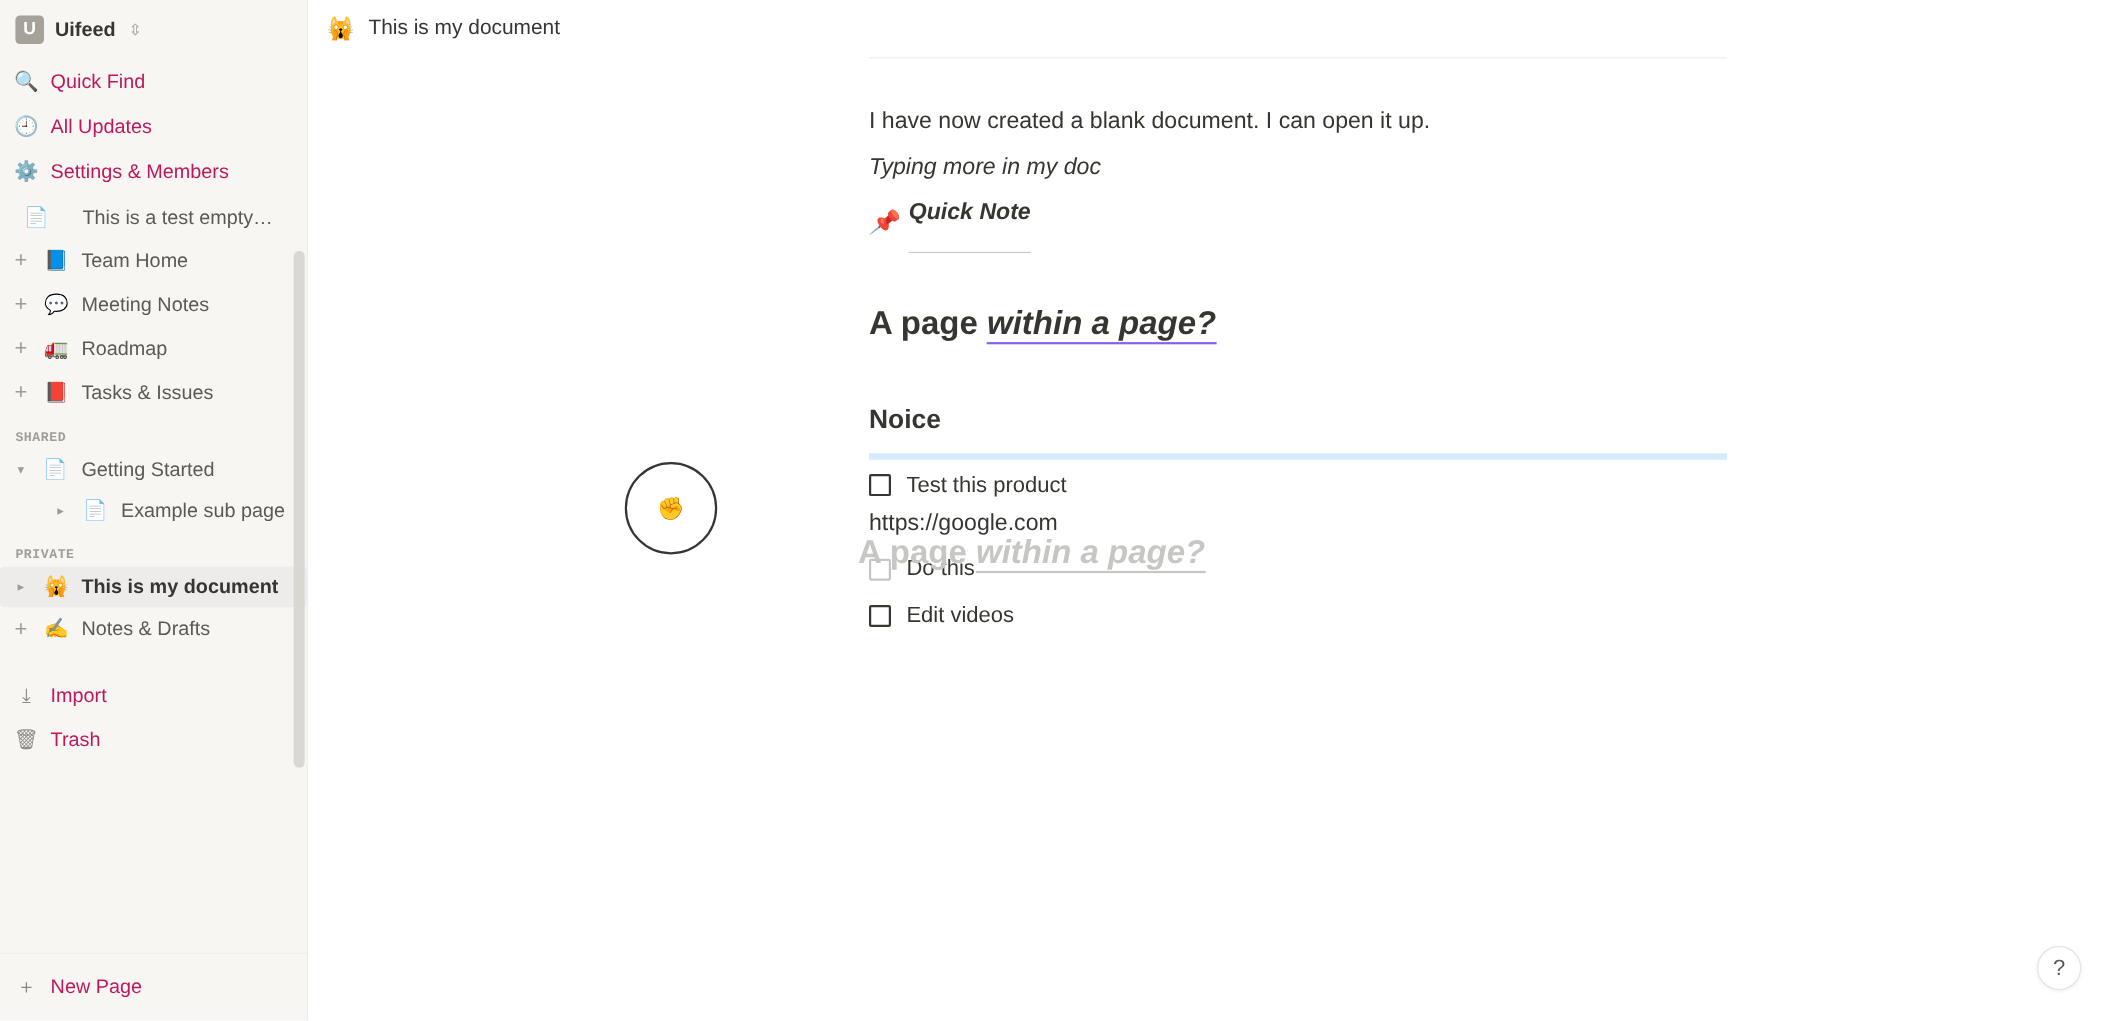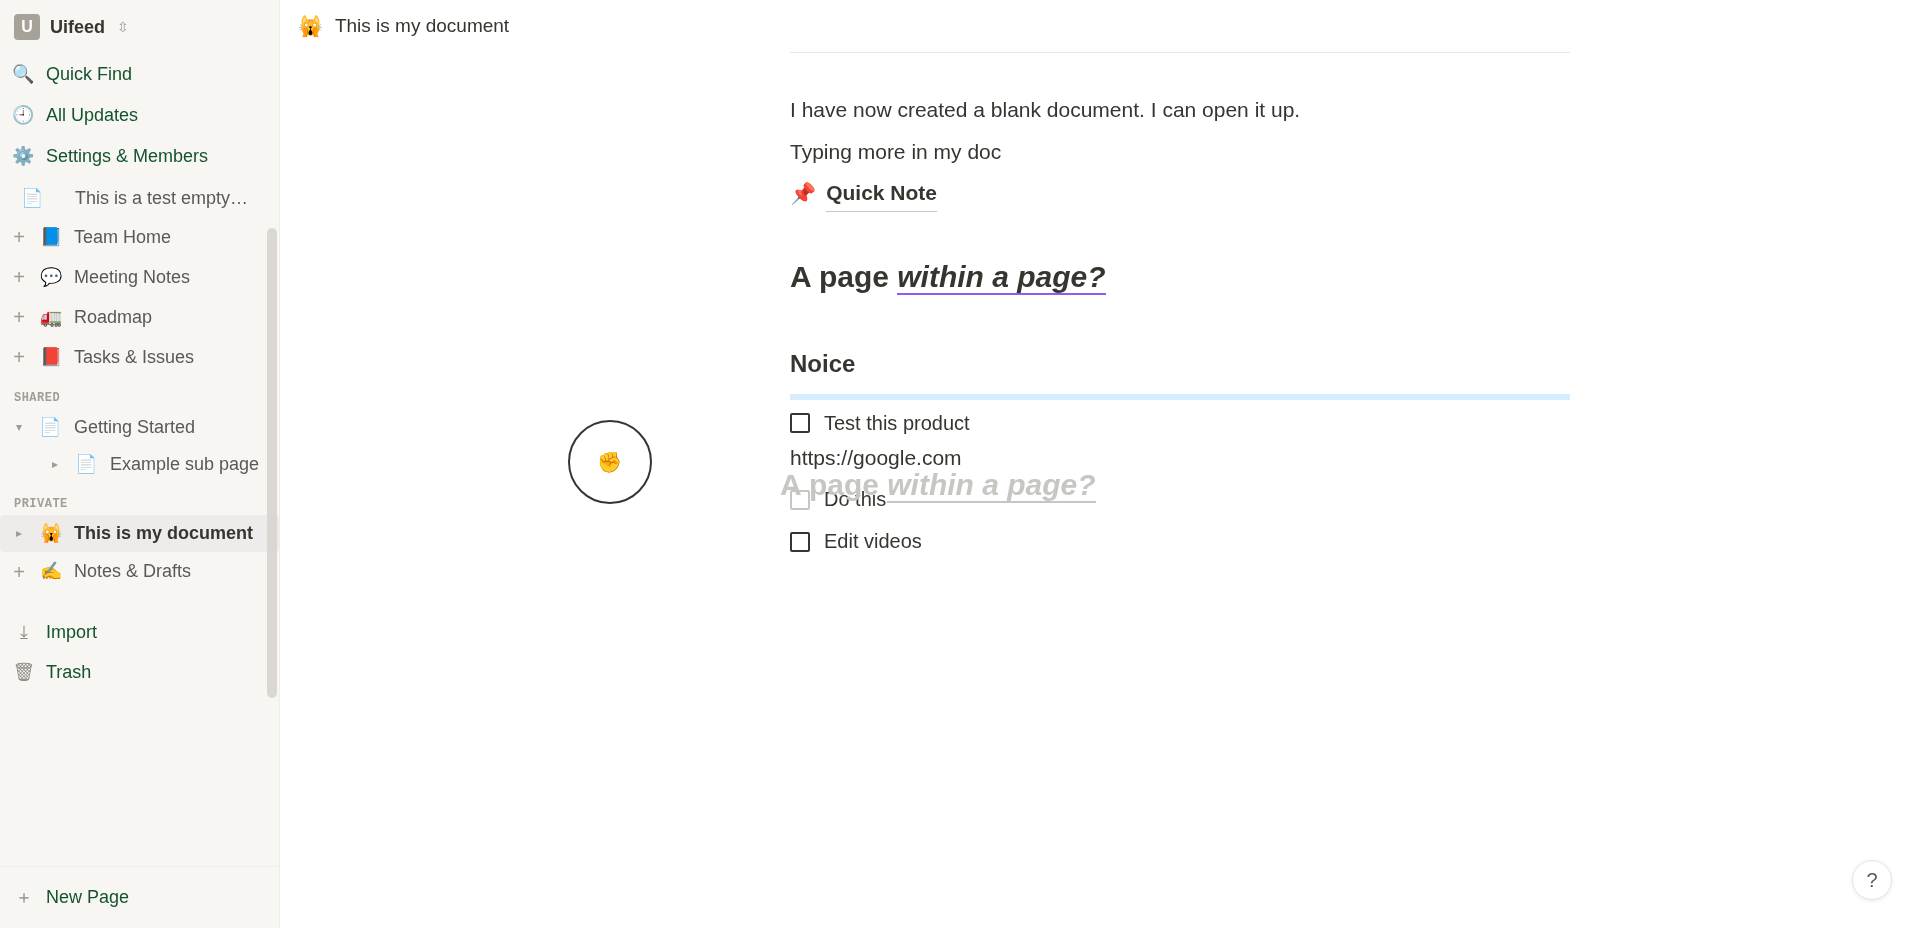--- a/index.html
+++ b/index.html
@@ -33,21 +33,21 @@
   .nav-group { padding: 4px 0; }
   .nav-item, .tree-row, .footer-item {
     display: flex; align-items: center; gap: 12px;
     padding: 6px 14px;
     color: #6c6b66;
     cursor: pointer;
     font-size: 18px;
     line-height: 1.6;
     border-radius: 4px;
   }
-  .nav-item .label, .tree-row .label, .footer-item .label { color: #14532d; }
+  .nav-item .label, .tree-row .label, .footer-item .label { color: #be185d; }
 
   .section-header {
     font-size: 12px; font-weight: 600; letter-spacing: .04em;
     color: #9f9e99; padding: 14px 14px 4px 14px; font-family: Liberation Mono, monospace;
   }
 
   .tree { flex: 1; overflow: hidden; }
   .tree-row { padding: 4px 8px 4px 10px; }
   .tree-row.truncated .label { color: #5a5955; white-space: nowrap; overflow: hidden; text-overflow: ellipsis; margin-left: 19px; }
   .tree-row .disclosure {
@@ -86,27 +86,27 @@
   .content-wrap { flex: 1; overflow: auto; position: relative; }
   .content {
     max-width: 940px;
     margin: 0 auto;
     padding: 0 0 200px 160px; 
     position: relative;
   }
   .hairline { height: 1px; background: #e9e8e5; margin: 0 0 40px 0; }
 
   .p { font-size: 21px; line-height: 1.6; margin-bottom: 8px; }
-  .p + .p { margin-top: 4px; }
+  .p + .p { margin-top: 4px; font-style: italic; }
 
   .inline-page {
     display: inline-flex; align-items: center; gap: 10px;
     font-size: 21px; font-weight: 600;
   }
-  .inline-page .txt { border-bottom: 1px solid #c9c7c3; padding-bottom: 1px; }
+  .inline-page .txt { border-bottom: 1px solid #c9c7c3; padding-bottom: 19px; }
 
   h2.heading {
     font-size: 30px; font-weight: 700; margin: 48px 0 0 0;
   }
   h2.heading .ital { font-style: italic; border-bottom: 2px solid #8b5cf6; }
   h2.heading.ghost { color: #c7c6c2; }
   h2.heading.ghost .ital { border-bottom-color: #c7c6c2; }
 
   h3.sub { font-size: 24px; font-weight: 700; margin: 56px 0 16px 0; }
 

